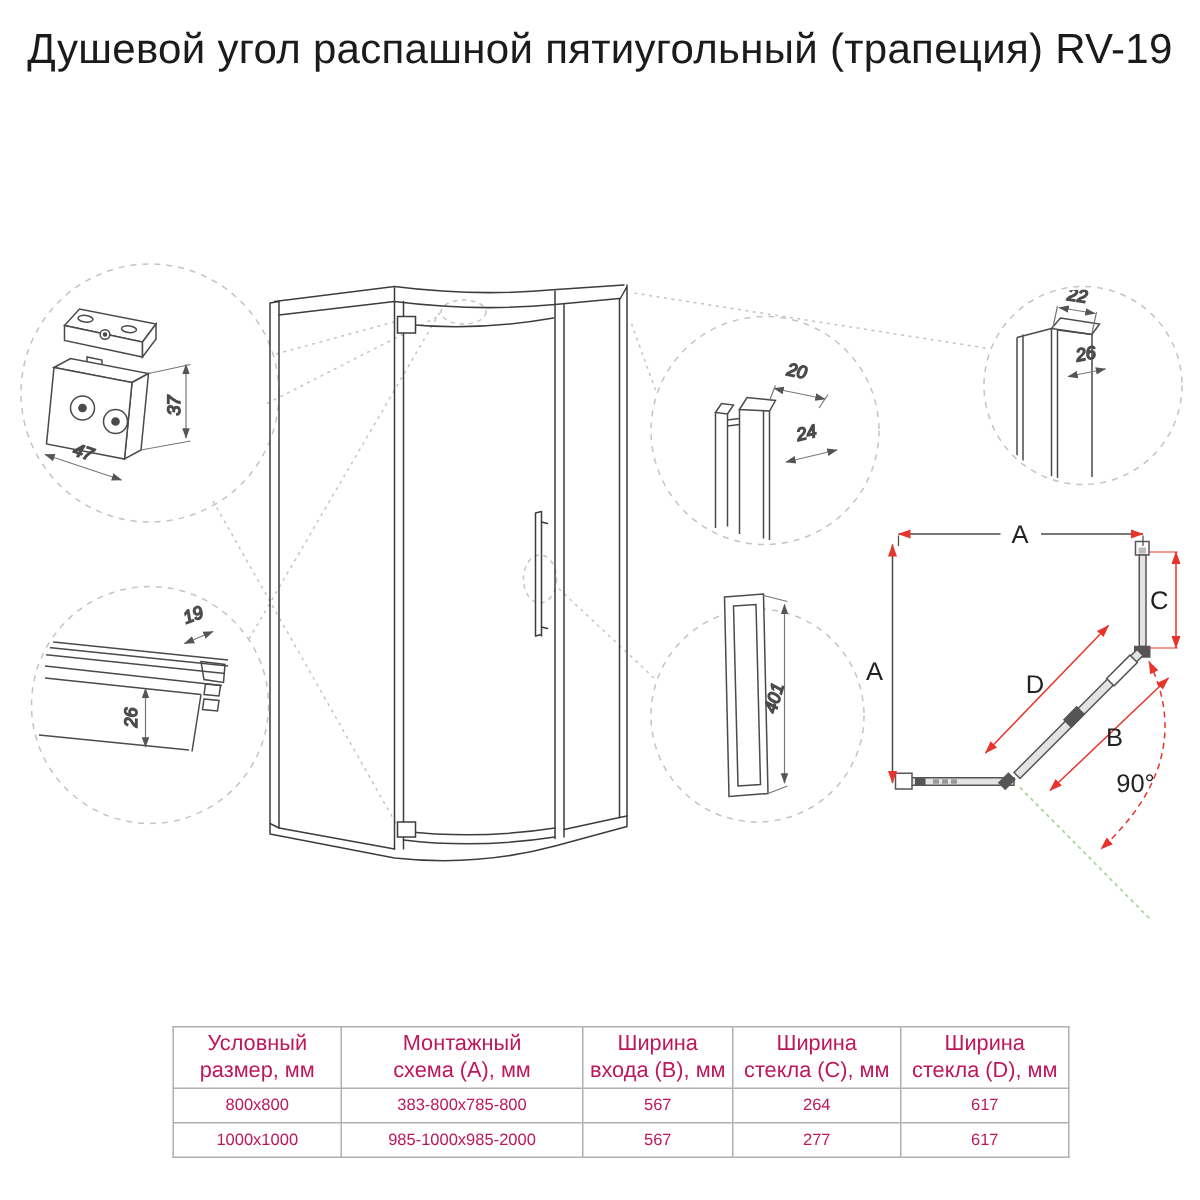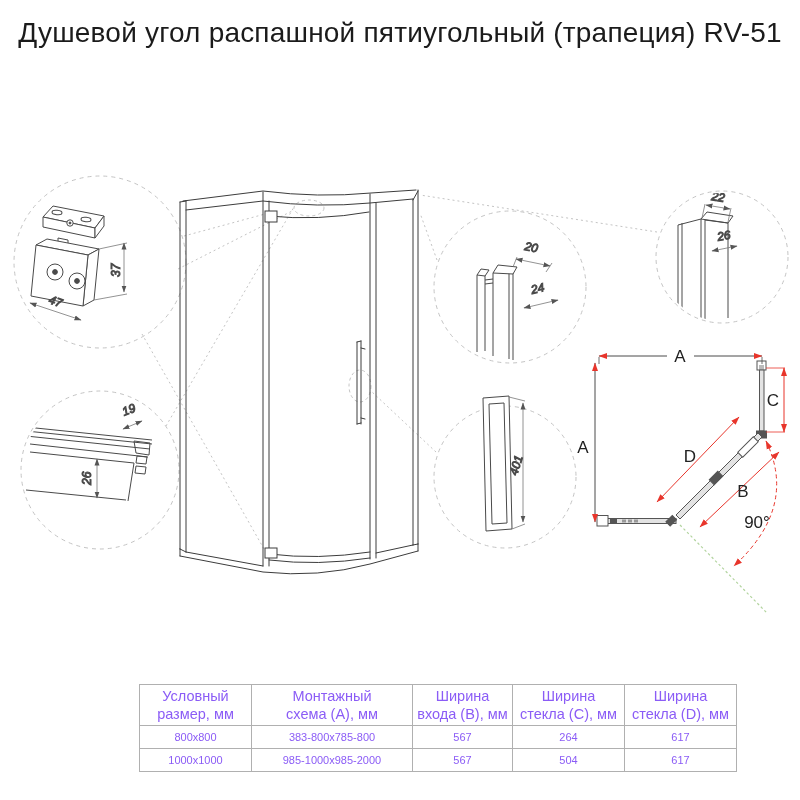--- a/index.html
+++ b/index.html
@@ -5,33 +5,33 @@
   html,body{margin:0;padding:0;background:#ffffff;}
   body{width:800px;height:800px;position:relative;overflow:hidden;
        font-family:"Liberation Sans", sans-serif;}
   .title{position:absolute;top:14px;left:0;width:800px;text-align:center;
          color:#1b1b1b;font-size:28px;line-height:37px;letter-spacing:.2px;}
   #diagram{position:absolute;top:108px;left:0;}
   .dim-text{fill:#8a8a8a;font-size:12px;font-style:italic;
             font-family:"Liberation Sans", sans-serif;}
   .plan-label{fill:#222222;font-size:17px;
               font-family:"Liberation Sans", sans-serif;}
-  .size-table{position:absolute;top:684px;left:139px;border-collapse:collapse;
-              table-layout:fixed;color:#8b5cf6;}
+  .size-table{position:absolute;top:684px;left:115px;border-collapse:collapse;
+              table-layout:fixed;color:#be185d;}
   .size-table th,.size-table td{border:1px solid #b0b0b0;text-align:center;
               vertical-align:middle;padding:0 2px;font-weight:normal;}
   .size-table th{height:40px;font-size:14.5px;line-height:18px;white-space:pre-line;}
   .size-table td{height:22px;font-size:11px;}
   .c1{width:112px}.c2{width:161px}.c3{width:100px}.c4{width:112px}.c5{width:112px}
 </style>
 </head>
 <body>
 
 <div class="title">
-  <div>Душевой угол распашной пятиугольный (трапеция) RV-51</div>
+  <div>Душевой угол распашной пятиугольный (трапеция) RV-19</div>
 </div>
 
 <svg id="diagram" width="800" height="566" viewBox="0 108 800 566" xmlns="http://www.w3.org/2000/svg">
   <defs>
     <marker id="mr" markerWidth="9" markerHeight="8" refX="8" refY="4" orient="auto-start-reverse" markerUnits="userSpaceOnUse">
       <path d="M0,1 L8.5,4 L0,7 Z" fill="#e8352b"></path>
     </marker>
     <marker id="mg" markerWidth="8" markerHeight="7" refX="6.5" refY="3.5" orient="auto-start-reverse" markerUnits="userSpaceOnUse">
       <path d="M0,1 L7,3.5 L0,6 Z" fill="#555555"></path>
     </marker>
@@ -241,17 +241,17 @@
       <td>800x800</td>
       <td>383-800x785-800</td>
       <td>567</td>
       <td>264</td>
       <td>617</td>
     </tr>
     <tr>
       <td>1000x1000</td>
       <td>985-1000x985-2000</td>
       <td>567</td>
-      <td>504</td>
+      <td>277</td>
       <td>617</td>
     </tr>
   </tbody>
 </table>
 
 </body></html>

